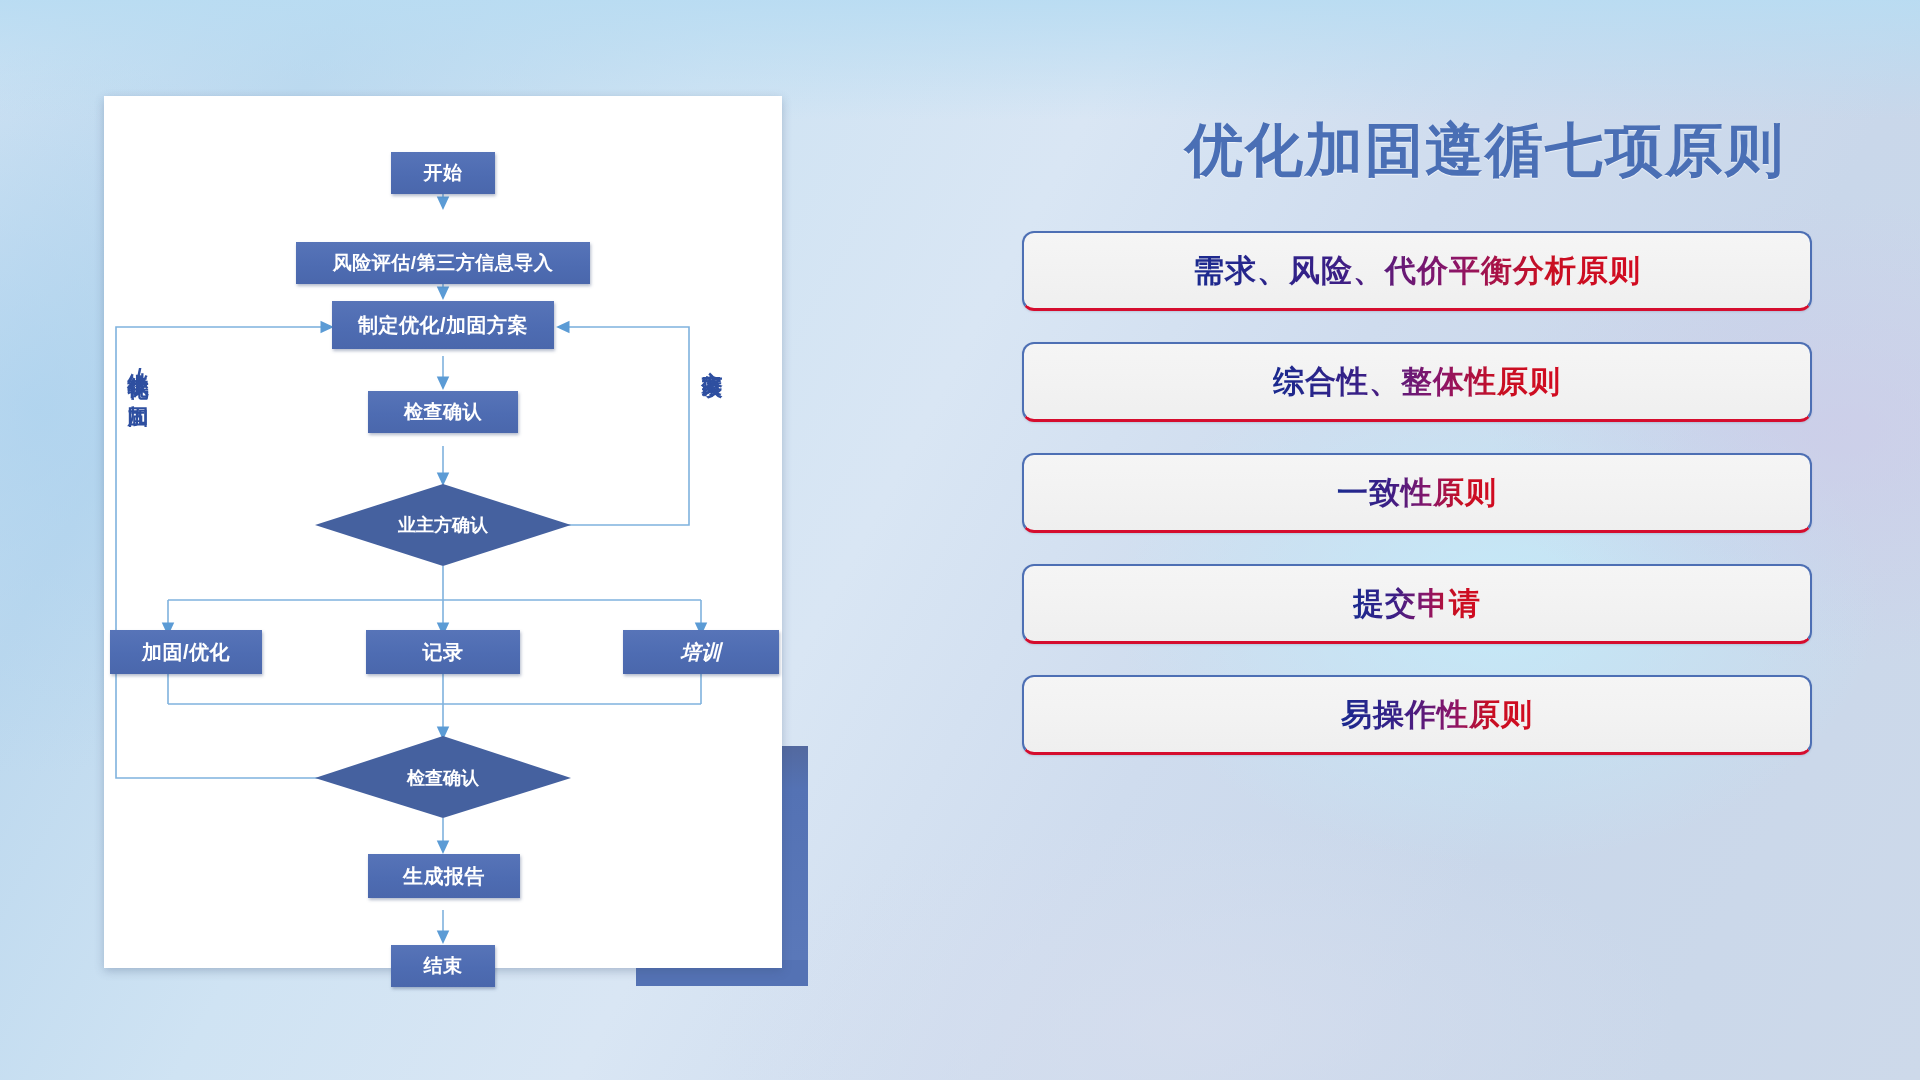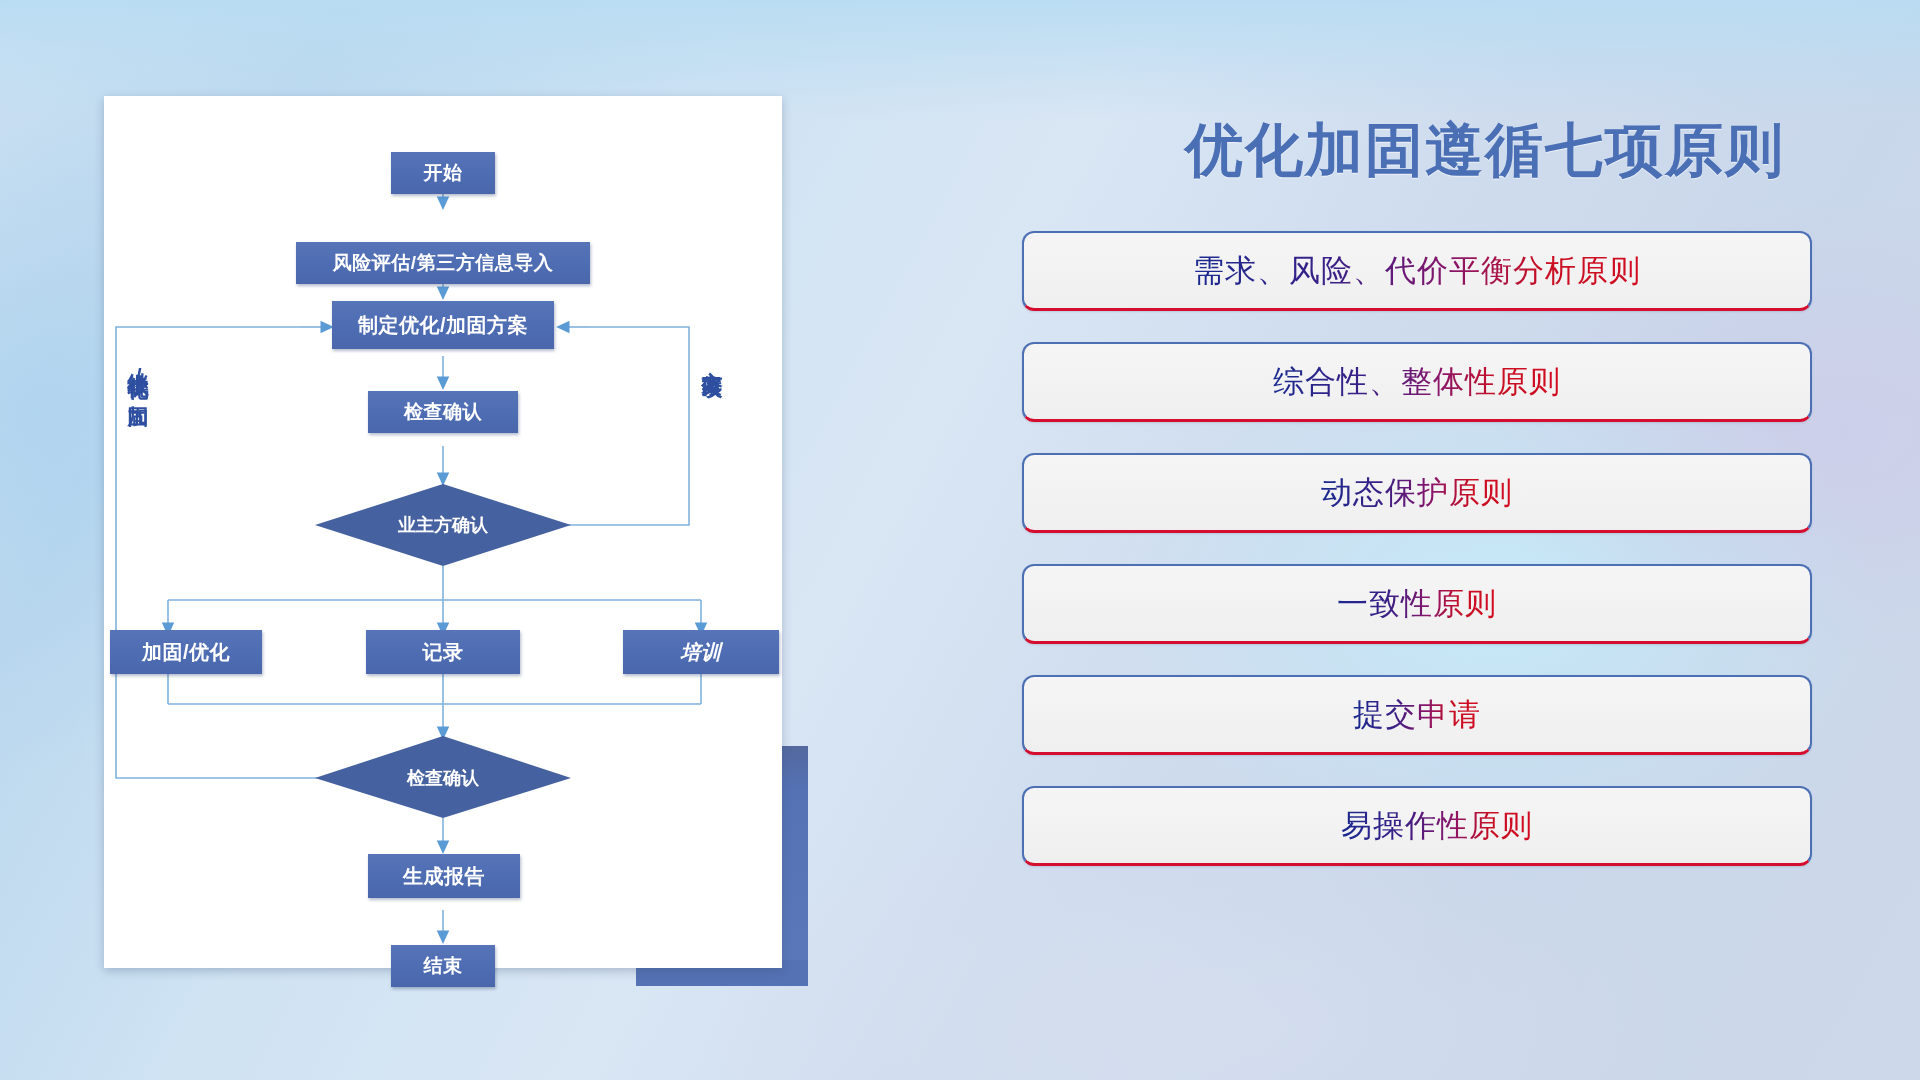--- a/index.html
+++ b/index.html
@@ -56,21 +56,21 @@
      background:linear-gradient(180deg,#f5f5f5 0%,#f2f2f2 55%,#efefef 100%);
      border-radius:12px;
      border-top:2px solid #4d6fb4;
      border-left:2px solid #4d6fb4;
      border-right:2px solid #4d6fb4;
      border-bottom:3px solid #d50d2e;
      box-sizing:border-box;
      display:flex;align-items:center;justify-content:center;
      box-shadow:0 1px 2px rgba(70,90,130,.18);}
   .p-item:last-child{margin-bottom:0;padding-left:40px;}
-  .p-text{font-size:31px;font-weight:normal;letter-spacing:1px;white-space:nowrap;
+  .p-text{font-size:31px;font-weight:bold;letter-spacing:1px;white-space:nowrap;
      background:linear-gradient(90deg,#1a2a8f 0%,#3a1f86 32%,#8a1569 58%,#c80f22 78%,#d20a20 100%);
      -webkit-background-clip:text;background-clip:text;
      -webkit-text-fill-color:transparent;color:transparent;}
 </style>
 </head>
 <body>
 
 <div id="bg">
   <div class="g1"></div>
   <div class="g4"></div>
@@ -160,23 +160,20 @@
 <div id="principle-list">
 
   <div class="p-item">
     <span class="p-text">需求、风险、代价平衡分析原则</span>
   </div>
 
   <div class="p-item">
     <span class="p-text">综合性、整体性原则</span>
   </div>
 
-  <div class="p-item">
-    <span class="p-text">动态保护原则</span>
-  </div>
 
 
   <div class="p-item">
     <span class="p-text">一致性原则</span>
   </div>
 
   <div class="p-item">
     <span class="p-text">提交申请</span>
   </div>
 

